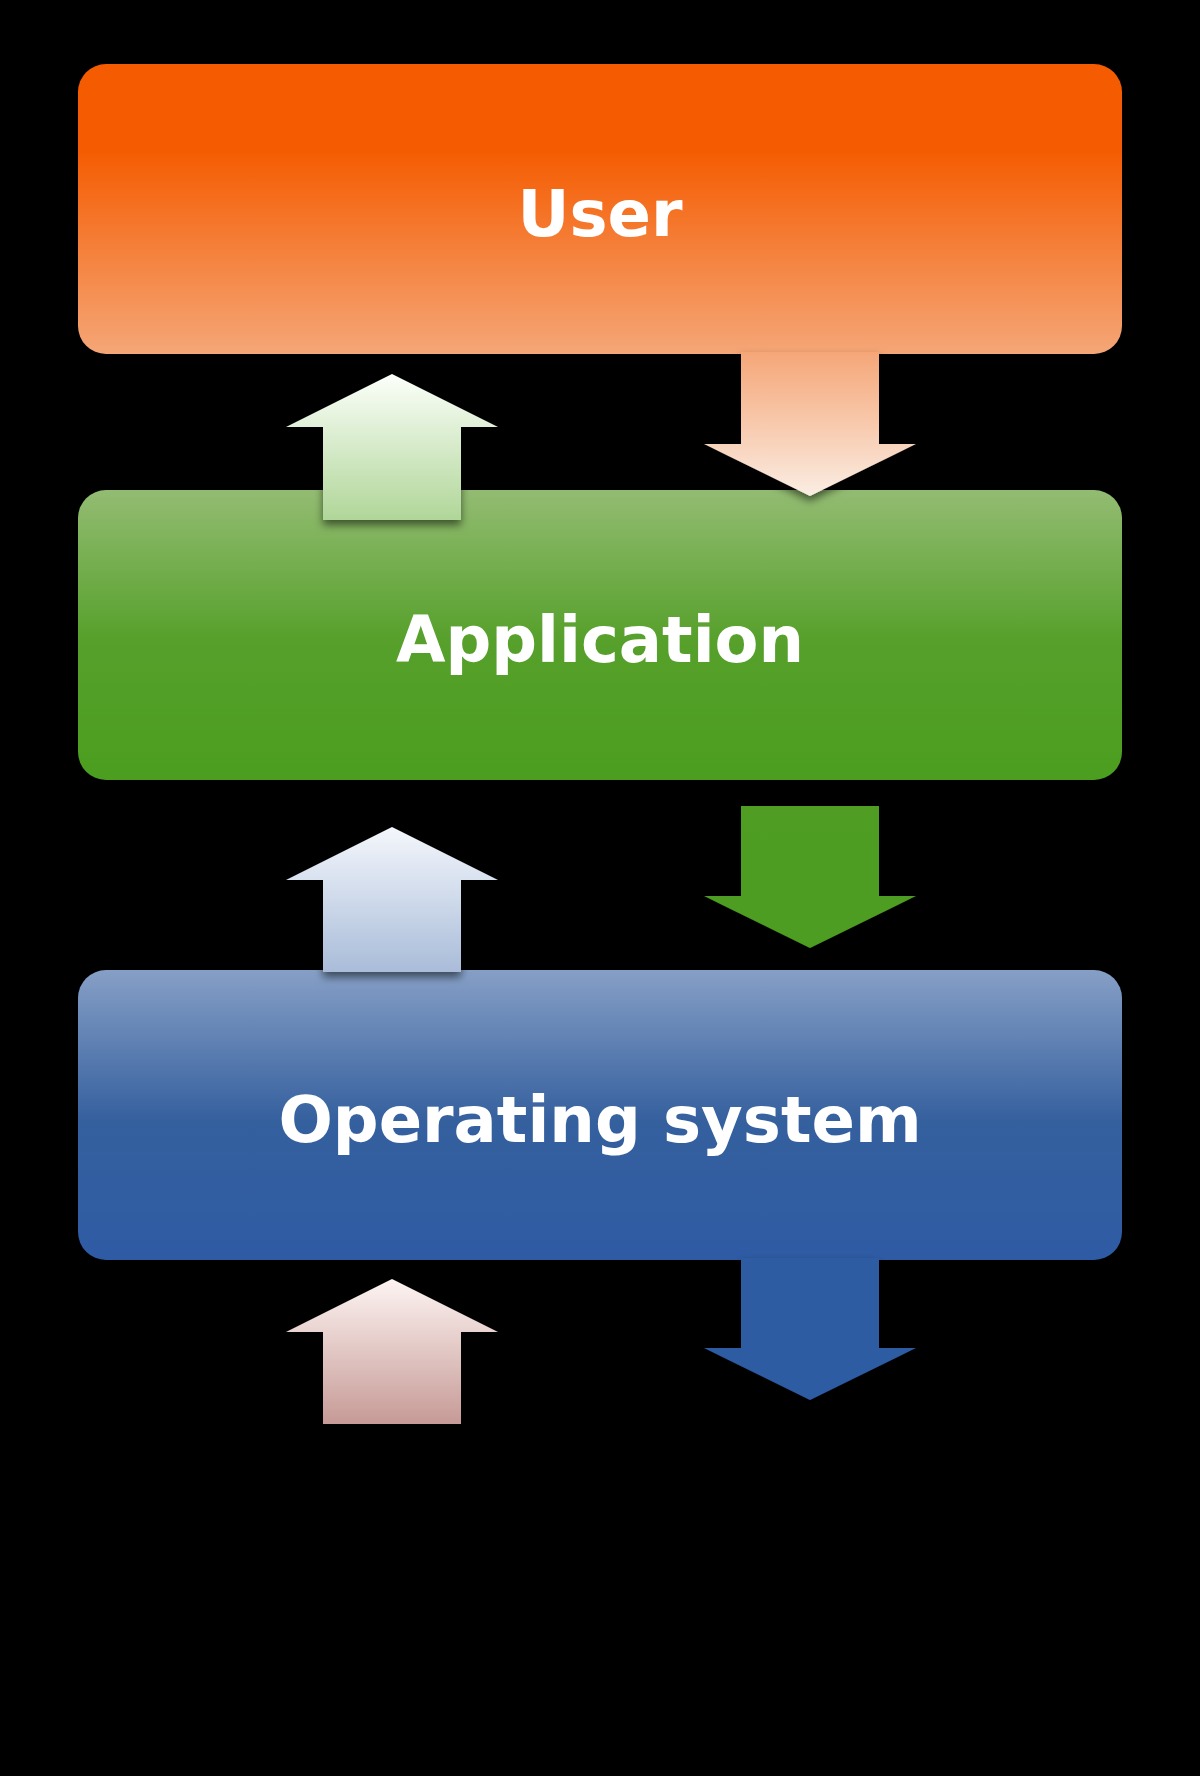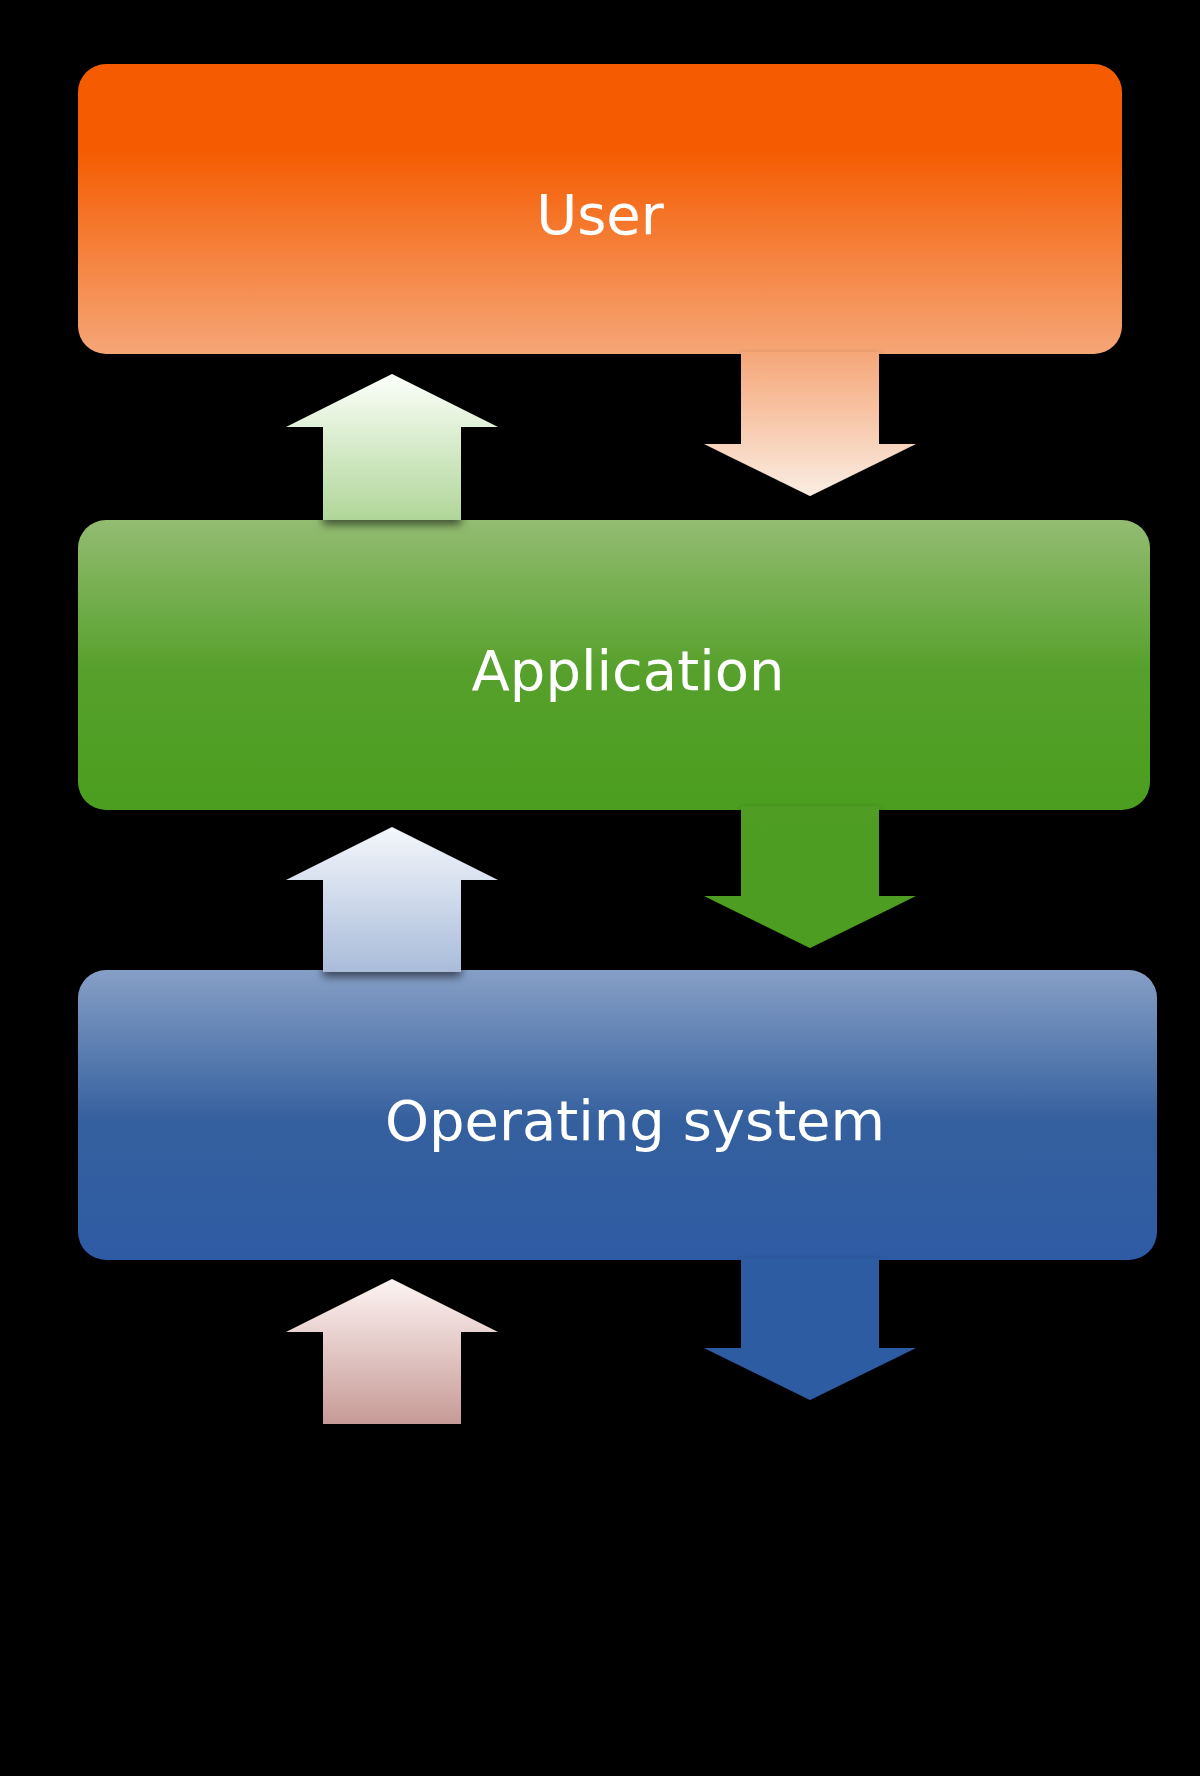--- a/index.html
+++ b/index.html
@@ -21,29 +21,29 @@
     width: 1044px;
     height: 290px;
     border-radius: 28px;
     display: flex;
     align-items: center;
     justify-content: center;
     box-shadow: 0 5px 10px rgba(0,0,0,0.55);
   }
   .box .label {
     color: #ffffff;
-    font-size: 56px;
-    font-weight: 400;
+    font-size: 64px;
+    font-weight: 700;
     letter-spacing: 0px;
     transform: translateY(5px);
     white-space: nowrap;
   }
   #box-user        { top: 64px;  }
-  #box-application { top: 520px; padding-left: 28px; }
-  #box-os          { top: 970px; padding-left: 35px; }
+  #box-application { top: 490px; }
+  #box-os          { top: 970px; }
   #box-hardware    { top: 1422px;}
   svg.arrows {
     position: absolute;
     left: 0;
     top: 0;
     width: 1200px;
     height: 1776px;
     pointer-events: none;
   }
 </style>

